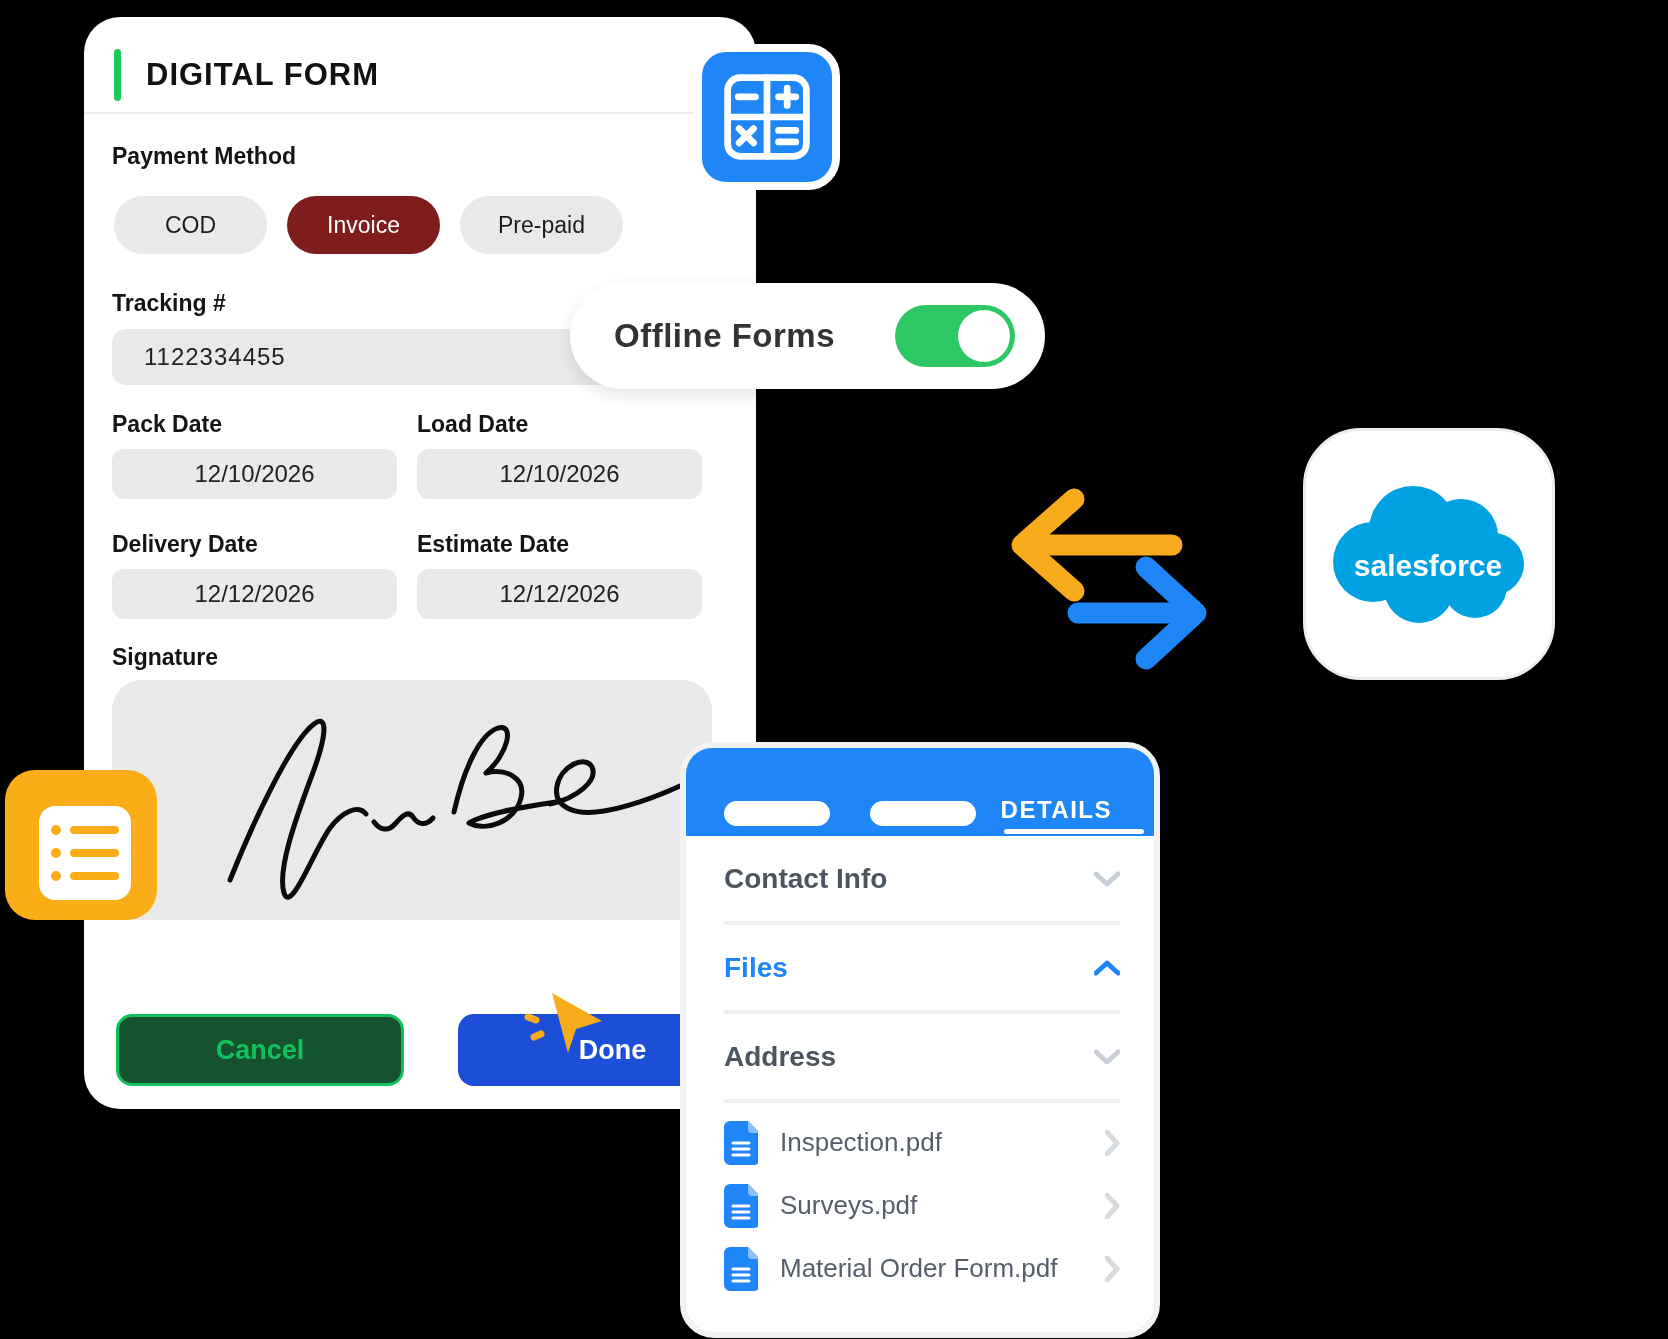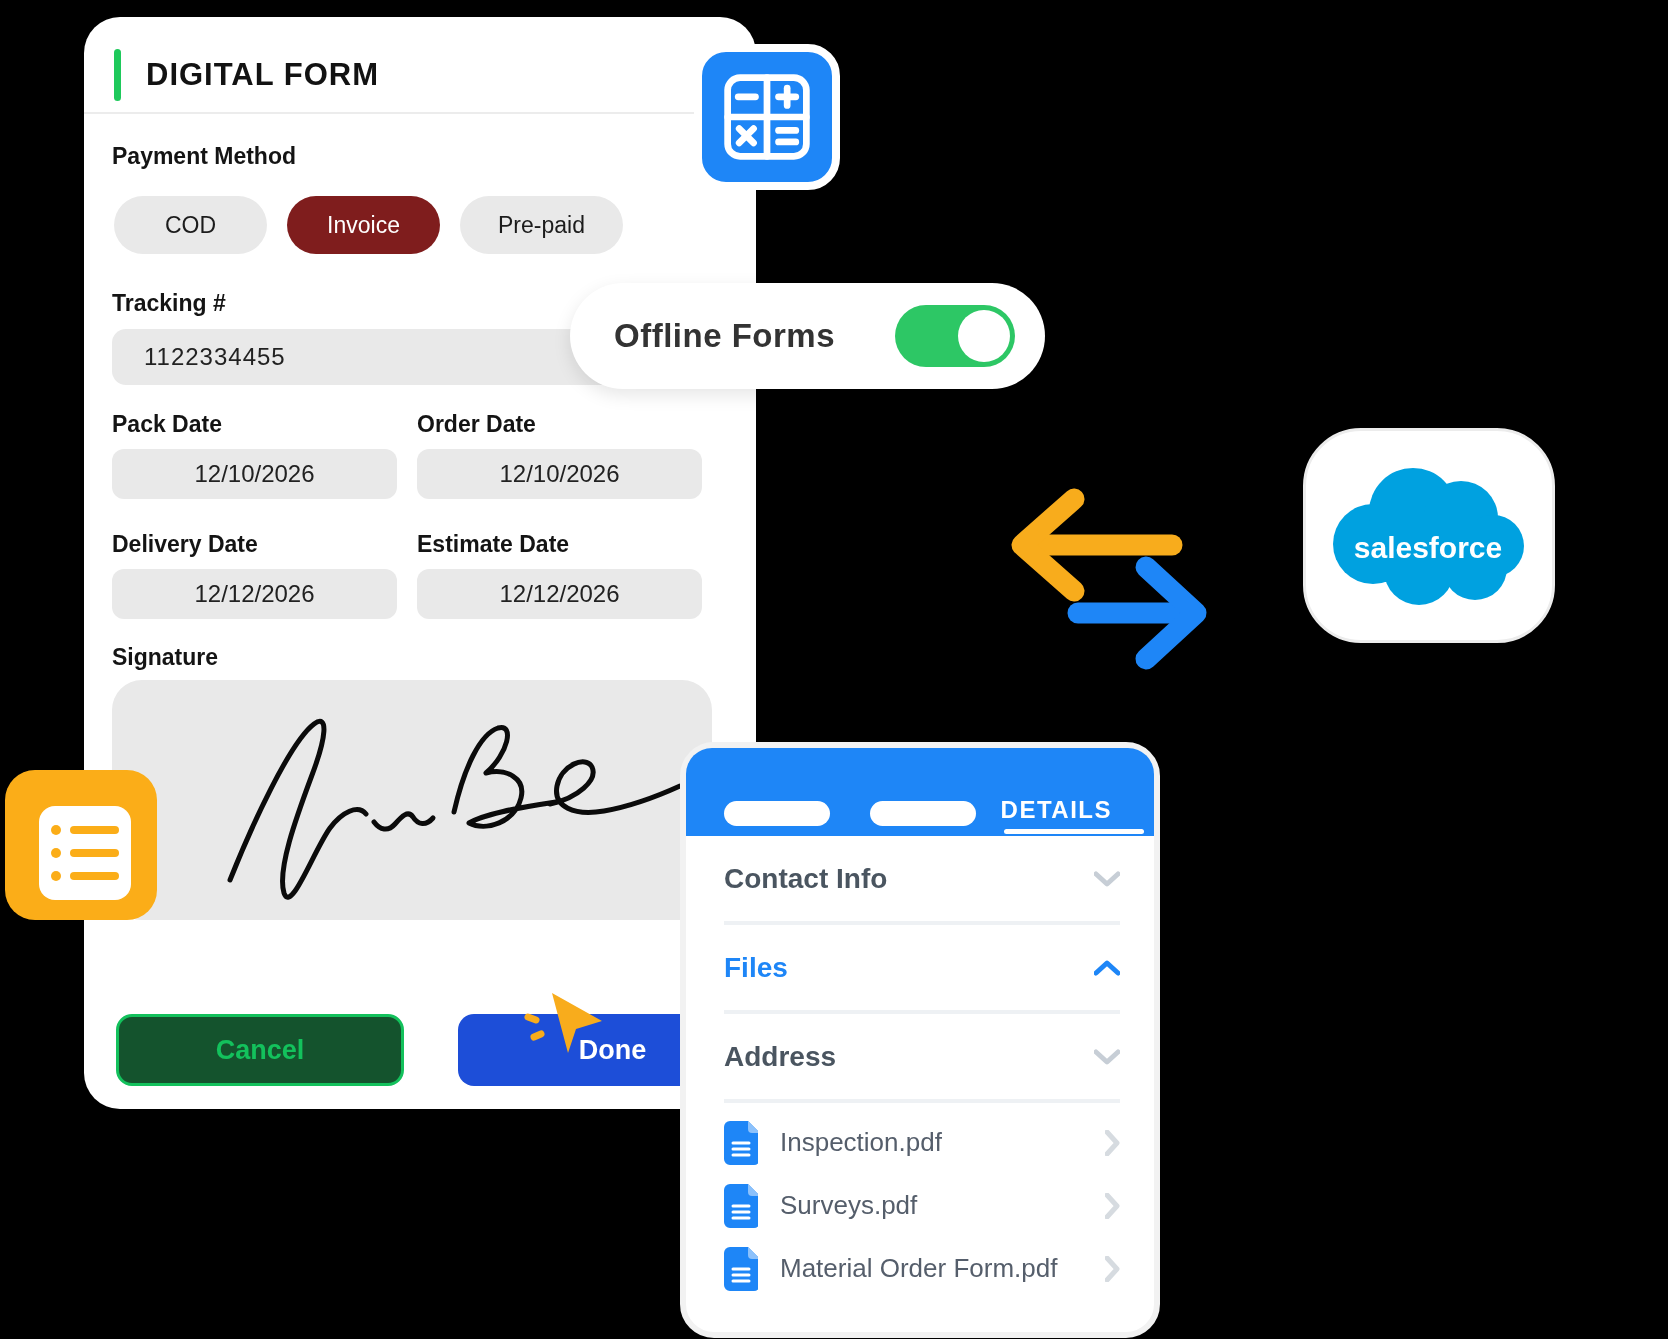--- a/index.html
+++ b/index.html
@@ -102,21 +102,21 @@
   }
   .cl-row { display:flex; align-items:center; gap:9px; }
   .cl-dot { width:10px; height:10px; border-radius:50%; background:#FBAD18; flex:none; }
   .cl-bar { height:8px; border-radius:4px; background:#FBAD18; flex:1; }
 
   
   .sync-arrows { position:absolute; left:950px; top:480px; z-index:1; }
 
   
   .sf-card {
-    position:absolute; left:1303px; top:428px; width:252px; height:215px;
+    position:absolute; left:1303px; top:428px; width:252px; height:252px;
     background:#fff; border:3px solid #ececec; border-radius:58px;
     display:flex; align-items:center; justify-content:center; z-index:1;
   }
   .sf-card svg text { font-family:"Liberation Sans", sans-serif; font-weight:700; }
 
   
   .details-card {
     position:absolute; left:680px; top:742px; width:480px; height:596px; z-index:6;
     background:#fff; border:6px solid #f2f2f2; border-radius:34px;
   }
@@ -163,21 +163,21 @@
     <div class="pill-row">
       <button class="pill">COD</button>
       <button class="pill selected">Invoice</button>
       <button class="pill">Pre-paid</button>
     </div>
 
     <div class="field-label tracking-label">Tracking #</div>
     <div class="text-input">1122334455</div>
 
     <div class="field-label date-label-1">Pack Date</div>
-    <div class="field-label date-label-2">Order Date</div>
+    <div class="field-label date-label-2">Load Date</div>
     <div class="date-box date-box-1">12/10/2026</div>
     <div class="date-box date-box-2">12/10/2026</div>
 
     <div class="field-label date-label-3">Delivery Date</div>
     <div class="field-label date-label-4">Estimate Date</div>
     <div class="date-box date-box-3">12/12/2026</div>
     <div class="date-box date-box-4">12/12/2026</div>
 
     <div class="field-label sig-label">Signature</div>
     <div class="sig-box">

